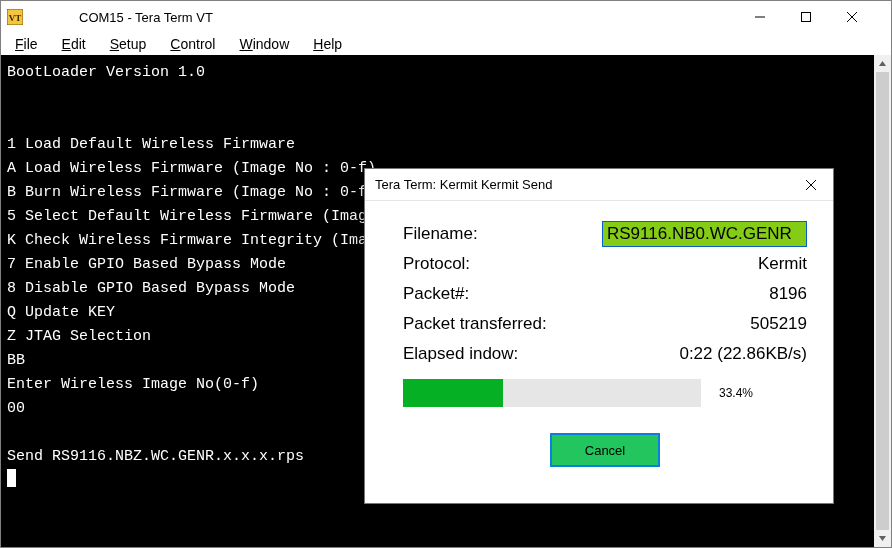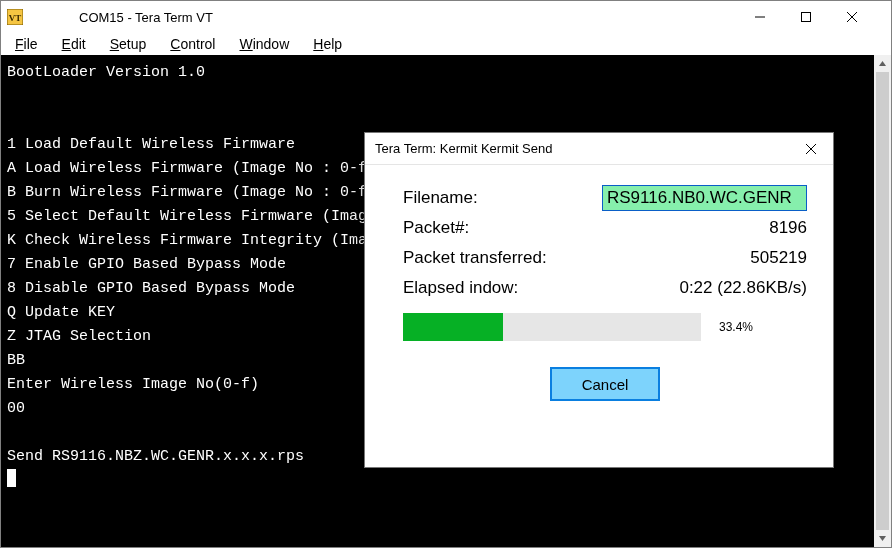--- a/index.html
+++ b/index.html
@@ -101,21 +101,21 @@
   .vscroll .track { flex: 1 1 auto; width: 17px; position: relative; }
   .vscroll .thumb {
     position: absolute; top: 0; left: 2px;
     width: 13px; height: 100%;
     background: #cdcdcd;
   }
 
   
   .dialog {
     position: absolute;
-    left: 364px; top: 132px;
+    left: 364px; top: 168px;
     width: 470px; height: 336px;
     background: #fff;
     border: 1px solid #777;
     box-shadow: 0 8px 24px rgba(0,0,0,0.35);
     display: flex; flex-direction: column;
   }
   .dialog .dlg-titlebar {
     height: 32px;
     display: flex; align-items: center;
     padding: 0 0 0 10px;
@@ -143,21 +143,21 @@
   .row .gap { flex: 1 1 auto; }
   .row .value { text-align: right; }
   .filename-field {
     width: 205px;
     height: 26px;
     border: 1px solid #0a5ec7;
     padding: 0 4px;
     font-size: 17px;
     font-family: inherit;
     color:#000;
-    background:#86efac;
+    background:#84cc16;
   }
   .progress-row {
     display: flex; align-items: center;
     margin-top: 10px;
     gap: 18px;
   }
   .progress {
     width: 298px; height: 28px;
     background: #e6e6e6;
     position: relative;
@@ -166,23 +166,23 @@
     position: absolute; left: 0; top: 0; bottom: 0;
     background: #06b025;
   }
   .pct { font-size: 12px; }
   .btn-row {
     display:flex; justify-content:center;
     margin-top: 26px;
   }
   .cancel-btn {
     width: 110px; height: 34px;
-    background: #7dd3fc;
+    background: #22c55e;
     border: 2px solid #0a7fe0;
-    font-size: 15px;
+    font-size: 13px;
     color: #000;
     display:flex; align-items:center; justify-content:center;
   }
 </style>
 </head>
 <body>
 
 <div class="main-window">
 
   <div class="titlebar">
@@ -255,20 +255,25 @@
     </div>
   </div>
   <div class="dlg-body">
 
     <div class="row">
       <span class="label">Filename:</span>
       <span class="gap"></span>
       <input class="filename-field" type="text" value="RS9116.NB0.WC.GENR" style="">
     </div>
 
+    <div class="row">
+      <span class="label">Protocol:</span>
+      <span class="gap"></span>
+      <span class="value">Kermit</span>
+    </div>
 
     <div class="row">
       <span class="label">Packet#:</span>
       <span class="gap"></span>
       <span class="value">8196</span>
     </div>
 
     <div class="row">
       <span class="label">Packet transferred:</span>
       <span class="gap"></span>

